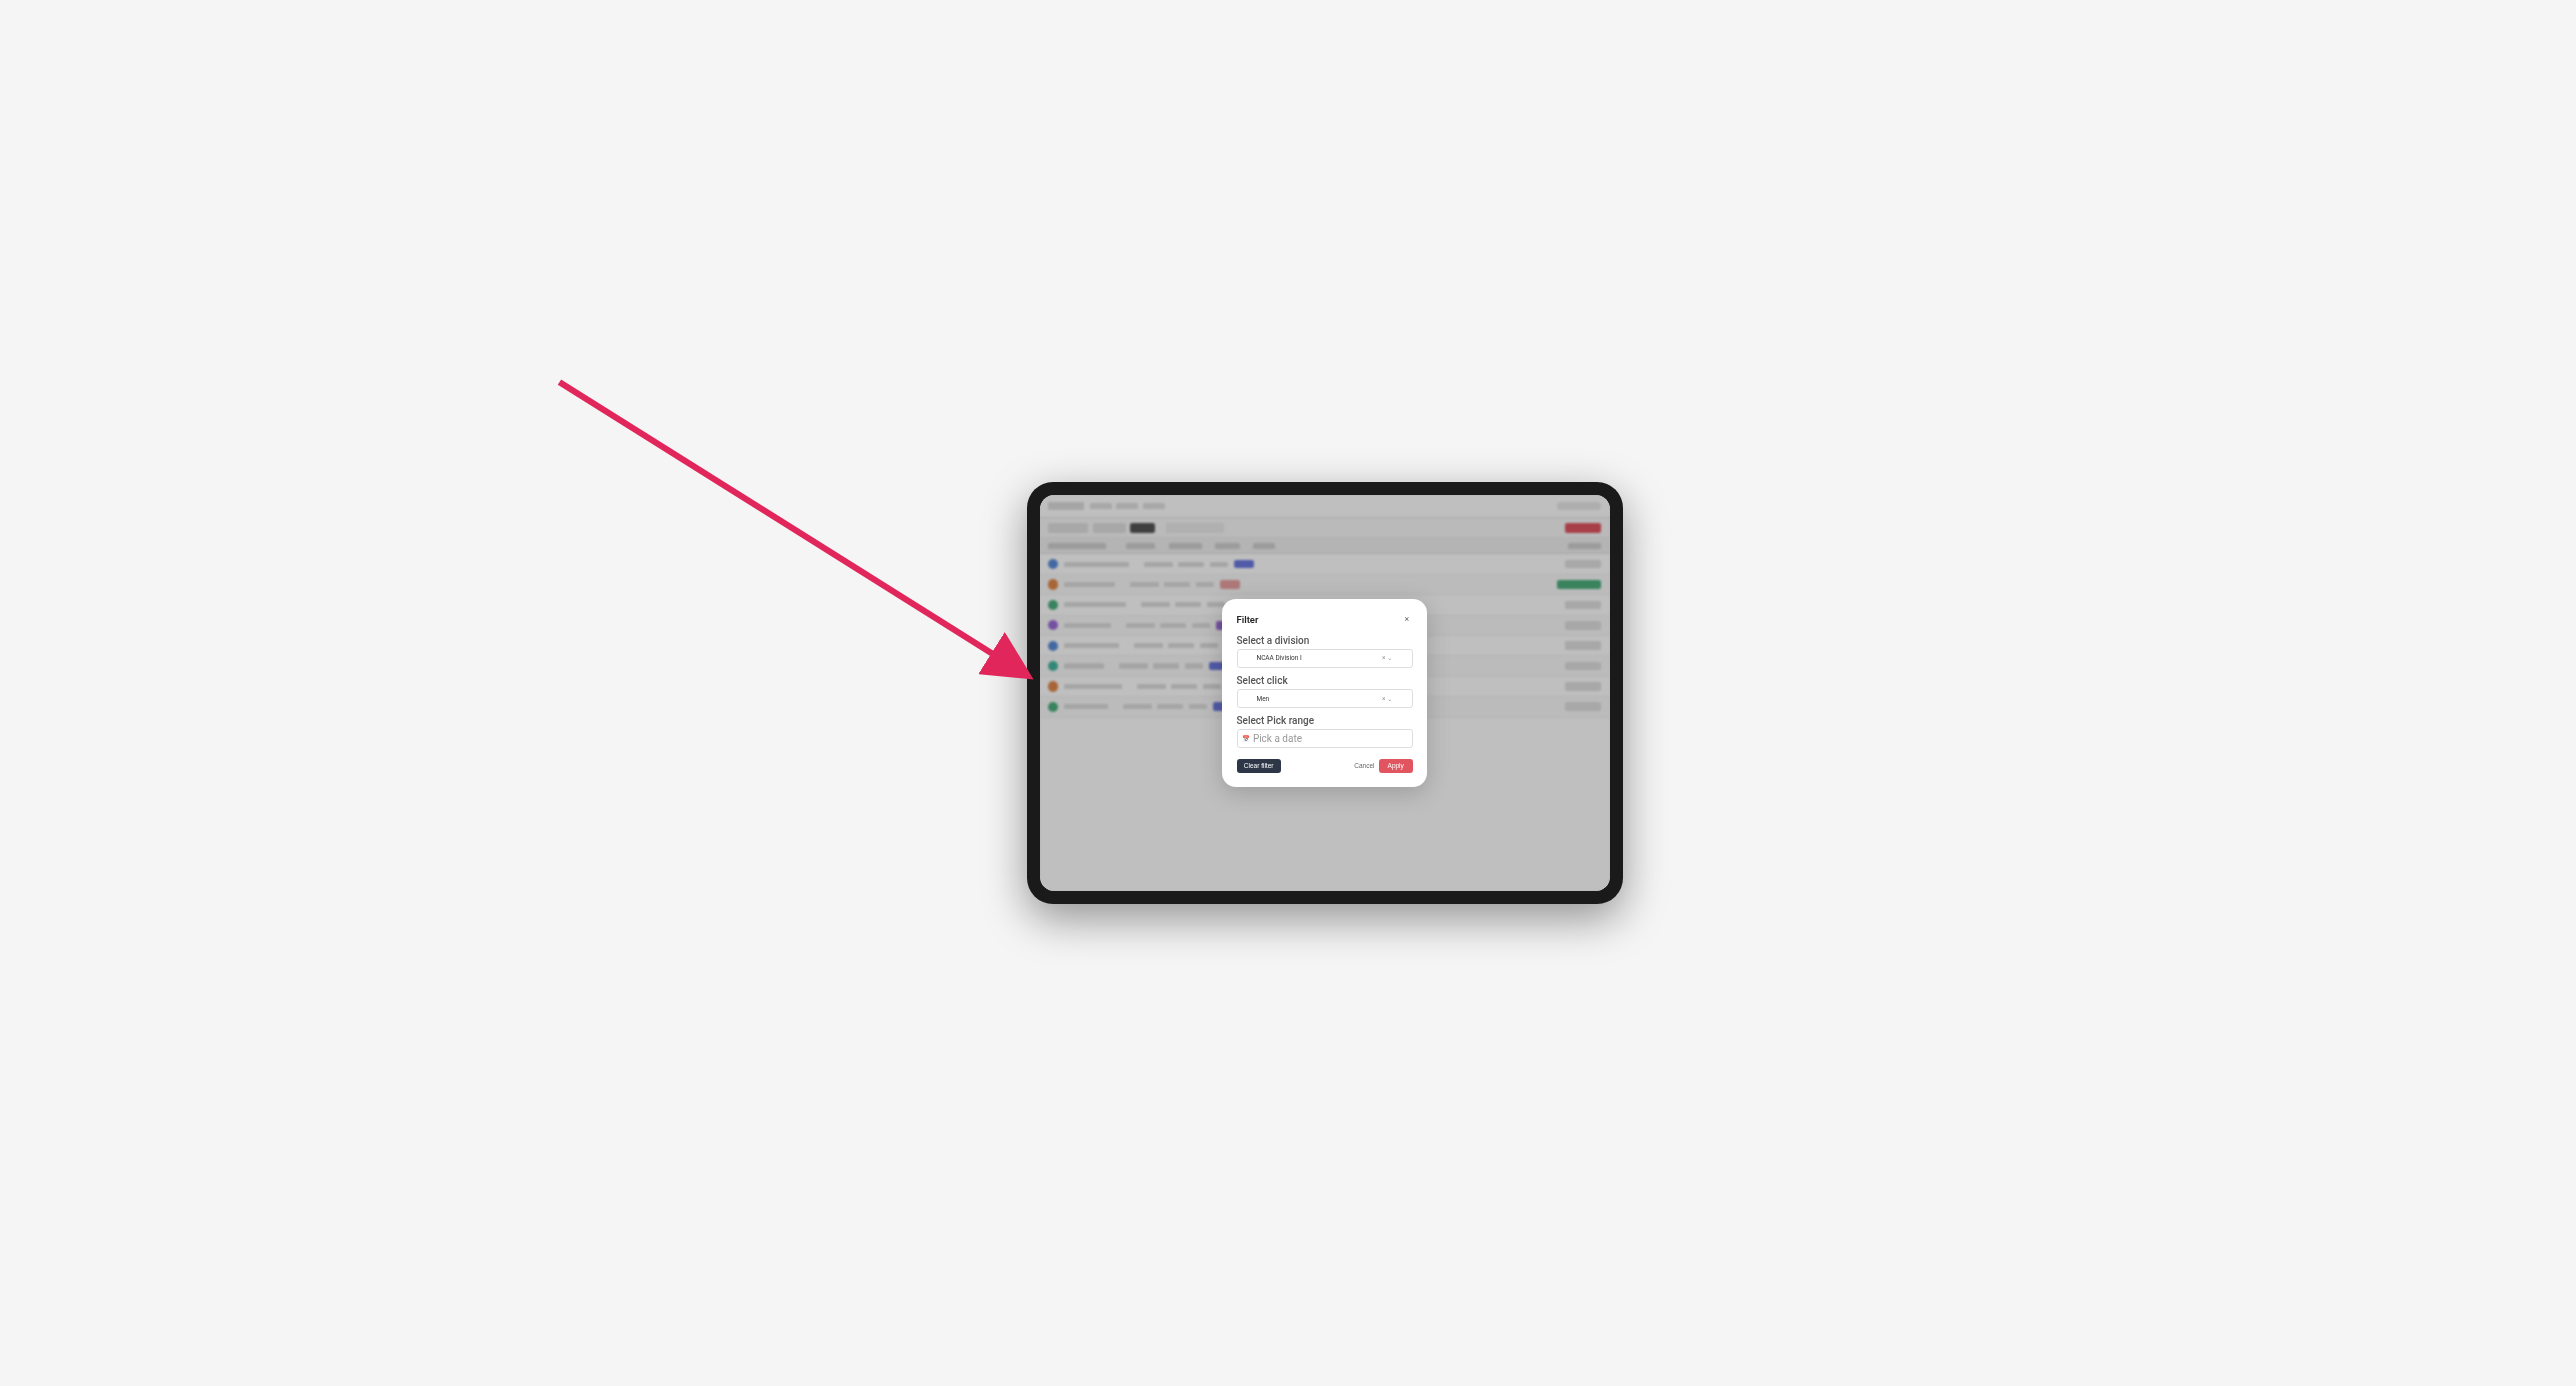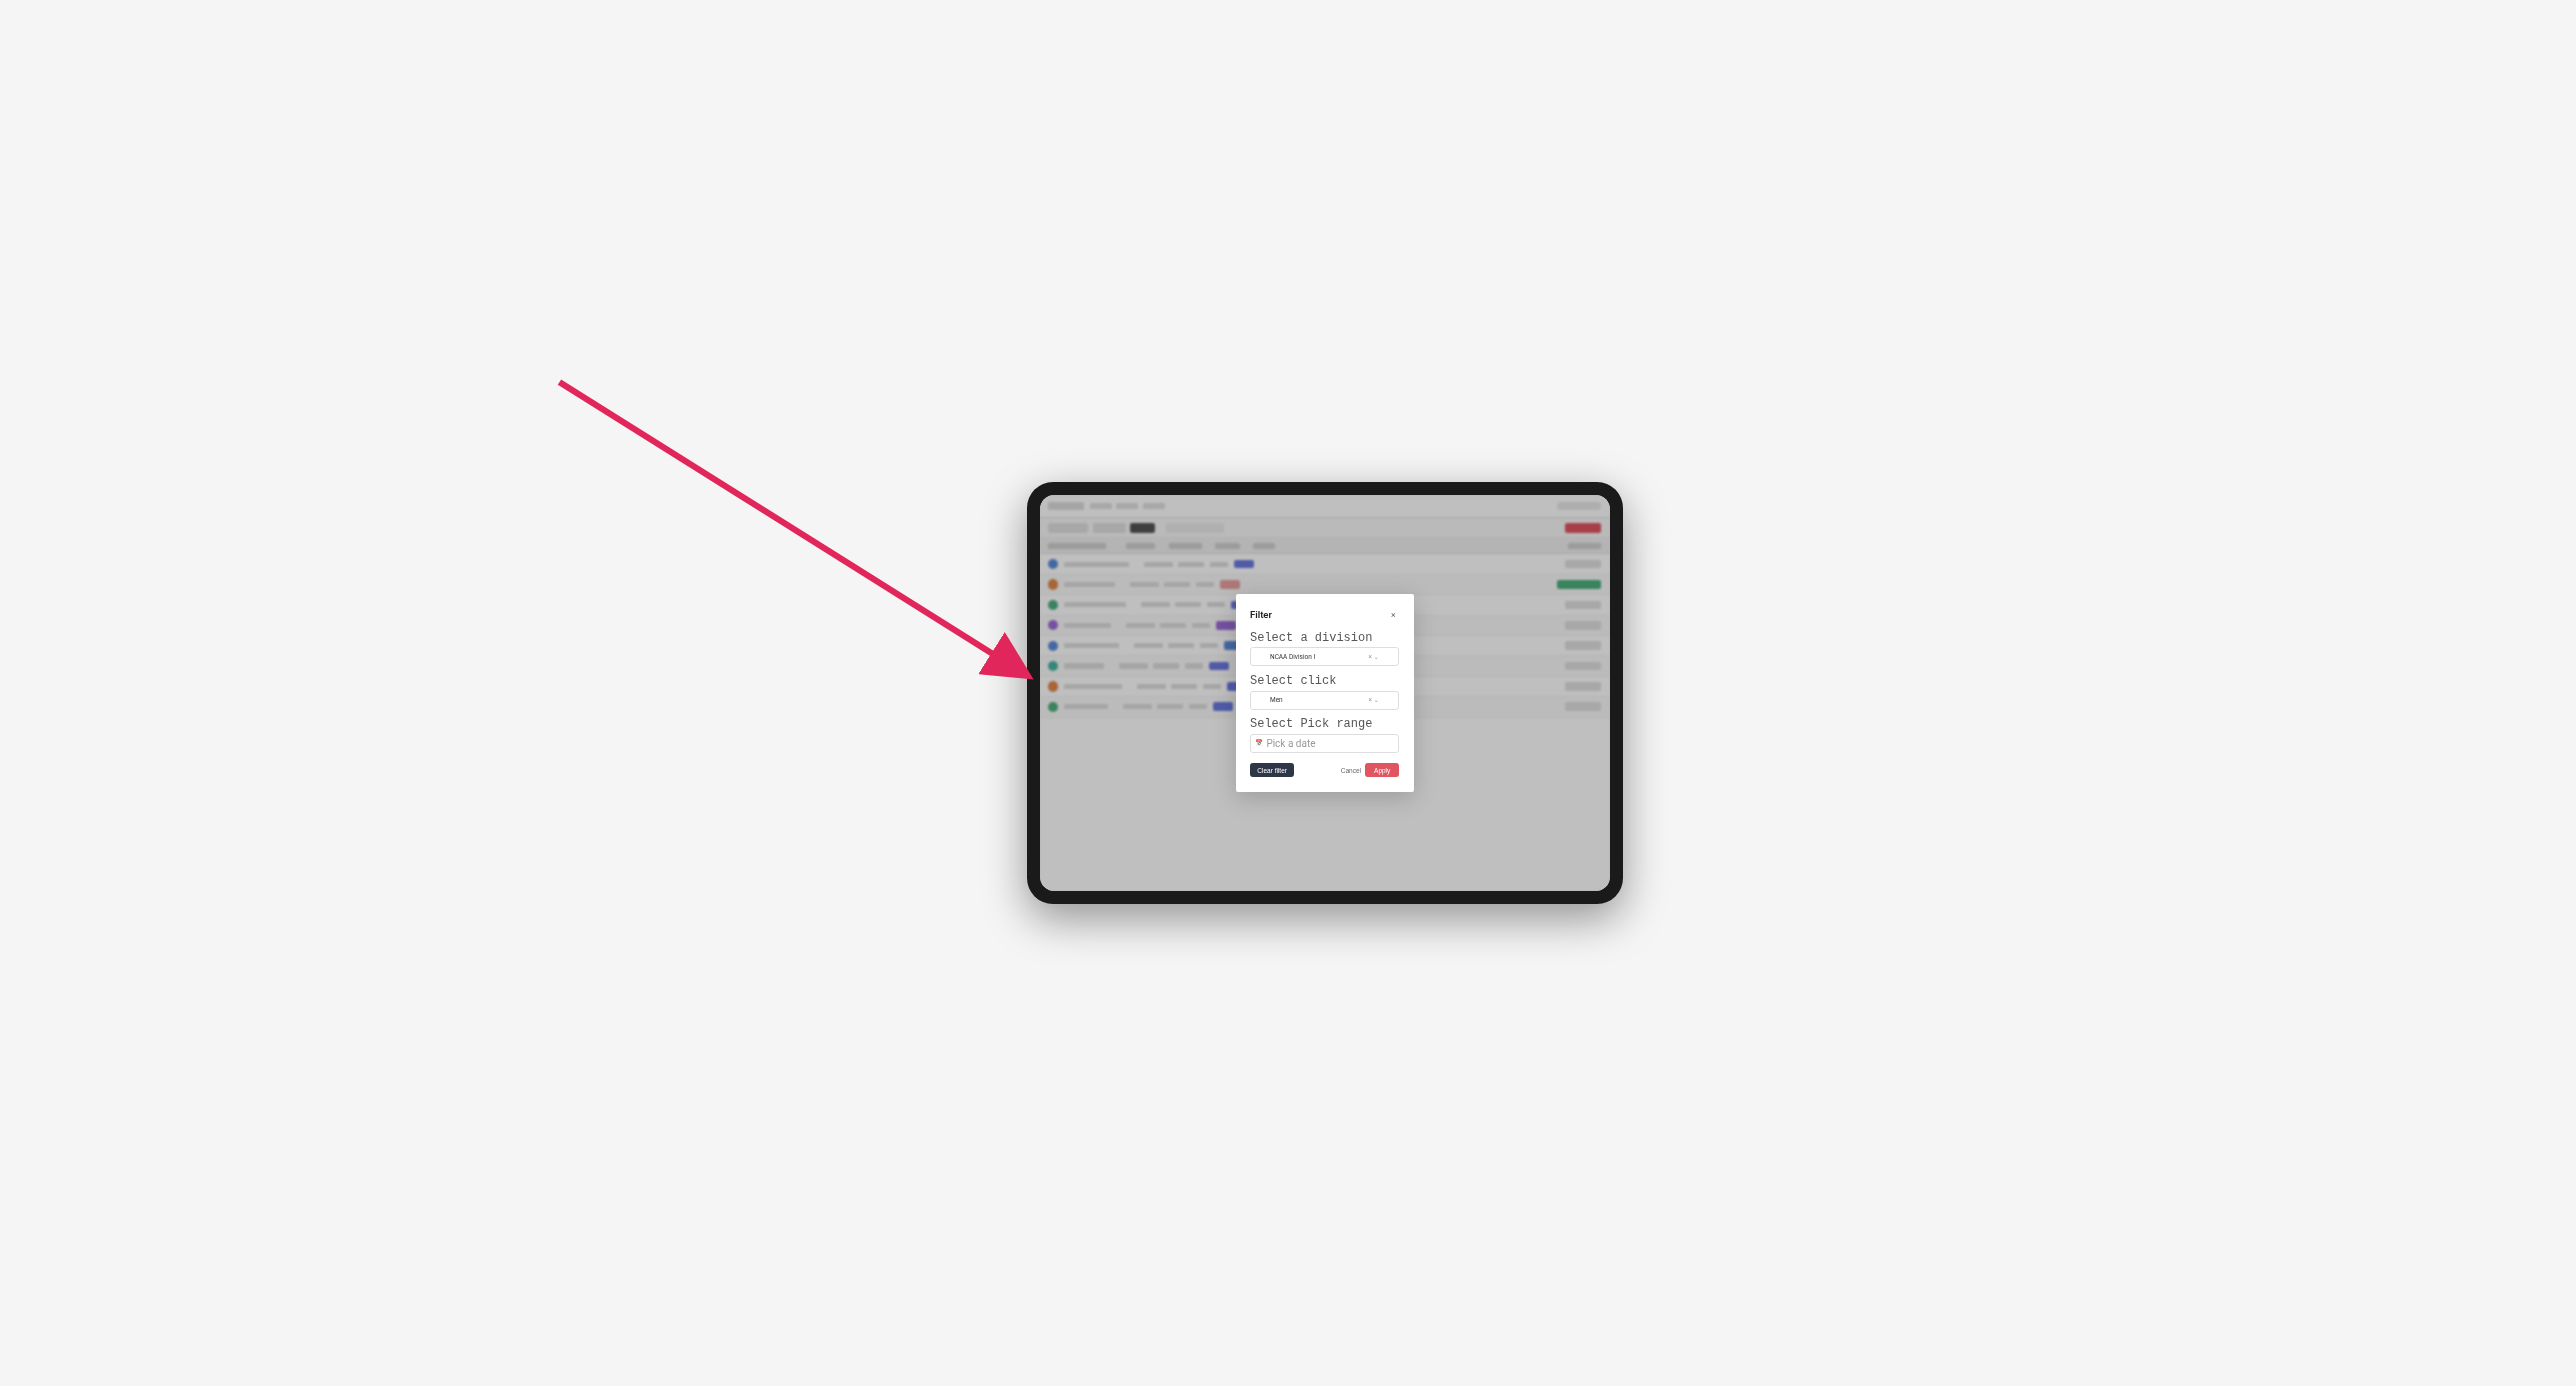--- a/index.html
+++ b/index.html
@@ -189,23 +189,23 @@
       width: 100%; height: 100%;
       background: rgba(0,0,0,0.25);
       display: flex;
       align-items: center;
       justify-content: center;
       z-index: 100;
     }
 
     .modal {
       background: #fff;
-      border-radius: 2px;
+      border-radius: 14px;
       padding: 14.5px;
-      width: 178px;
+      width: 205px;
       box-shadow: 0 5.8px 23px rgba(0,0,0,0.18);
       position: relative;
     }
 
     .modal-header {
       display: flex;
       align-items: center;
       justify-content: space-between;
       margin-bottom: 10.2px;
     }
@@ -216,25 +216,24 @@
     }
     .modal-close {
       width: 11.6px; height: 11.6px;
       display: flex; align-items: center; justify-content: center;
       cursor: pointer;
       color: #666;
       font-size: 8.7px;
     }
 
     .modal-label {
-      font-size: 12px;
+      font-size: 10px;
       color: #555;
       margin-bottom: 2.9px;
       font-weight: 500;
-      font-family: Liberation Mono, monospace;
     }
 
     .modal-select {
       width: 100%;
       height: 19px;
       border: 0.7px solid #ddd;
       border-radius: 2.9px;
       display: flex;
       align-items: center;
       padding: 0 19px;

